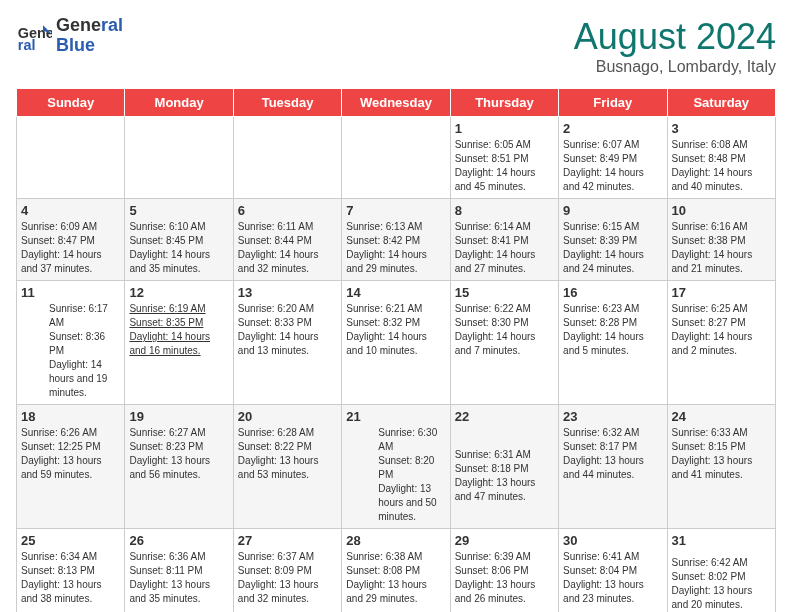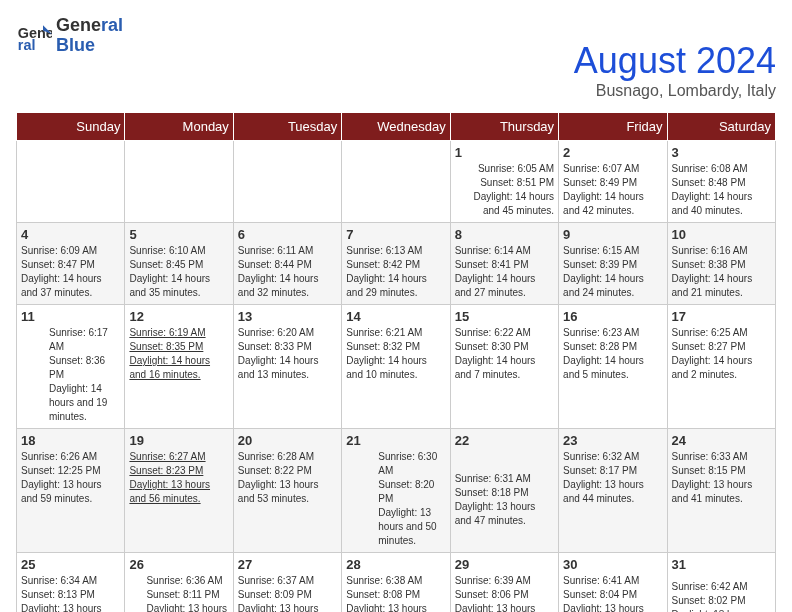--- a/index.html
+++ b/index.html
@@ -31,39 +31,38 @@
     .logo-icon {
       width: 36px;
       height: 36px;
     }
     .title-area {
       text-align: right;
     }
     .month-title {
       font-size: 36px;
       font-weight: normal;
-      color: #1d4ed8;
-      margin-top: 24px;
+      color: #0f766e;
     }
     .location-title {
       font-size: 16px;
       color: #555;
     }
     table {
       width: 100%;
       border-collapse: collapse;
       font-size: 11px;
     }
     thead tr th {
-      background-color: #7f1d1d;
+      background-color: #ef4444;
       color: #fff;
       padding: 6px 4px;
-      text-align: right;
+      text-align: center;
       font-size: 13px;
-      font-weight: normal;
+      font-weight: bold;
       border: 1px solid #fff;
     }
     tbody tr td {
       border: 1px solid #ccc;
       vertical-align: top;
       padding: 4px;
       width: calc(100% / 7);
       min-height: 80px;
       background: #fff;
     }
@@ -124,21 +123,21 @@
       </tr>
   </thead>
   <tbody id="calendar-body">
   <tr>
         <td class="empty-cell"></td>
         <td class="empty-cell"></td>
         <td class="empty-cell"></td>
         <td class="empty-cell"></td>
         <td>
           <span class="day-number">1</span>
-          <div class="day-info" style="white-space: pre-line; text-align: right;">Sunrise: 6:05 AM
+          <div class="day-info" style="white-space: pre-line;">Sunrise: 6:05 AM
 Sunset: 8:51 PM
 Daylight: 14 hours and 45 minutes.</div>
         </td>
         <td>
           <span class="day-number">2</span>
           <div class="day-info" style="white-space: pre-line;">Sunrise: 6:07 AM
 Sunset: 8:49 PM
 Daylight: 14 hours and 42 minutes.</div>
         </td>
         <td>
@@ -238,21 +237,21 @@
       </tr>
       <tr>
         <td>
           <span class="day-number">18</span>
           <div class="day-info" style="white-space: pre-line;">Sunrise: 6:26 AM
 Sunset: 12:25 PM
 Daylight: 13 hours and 59 minutes.</div>
         </td>
         <td>
           <span class="day-number">19</span>
-          <div class="day-info" style="white-space: pre-line; text-decoration: underline;">Sunrise: 6:27 AM
+          <div class="day-info" style="white-space: pre-line;">Sunrise: 6:27 AM
 Sunset: 8:23 PM
 Daylight: 13 hours and 56 minutes.</div>
         </td>
         <td>
           <span class="day-number">20</span>
           <div class="day-info" style="white-space: pre-line;">Sunrise: 6:28 AM
 Sunset: 8:22 PM
 Daylight: 13 hours and 53 minutes.</div>
         </td>
         <td>
@@ -282,21 +281,21 @@
       </tr>
       <tr>
         <td>
           <span class="day-number">25</span>
           <div class="day-info" style="white-space: pre-line;">Sunrise: 6:34 AM
 Sunset: 8:13 PM
 Daylight: 13 hours and 38 minutes.</div>
         </td>
         <td>
           <span class="day-number">26</span>
-          <div class="day-info" style="white-space: pre-line; margin-left: 17px;">Sunrise: 6:36 AM
+          <div class="day-info" style="white-space: pre-line;">Sunrise: 6:36 AM
 Sunset: 8:11 PM
 Daylight: 13 hours and 35 minutes.</div>
         </td>
         <td>
           <span class="day-number">27</span>
           <div class="day-info" style="white-space: pre-line;">Sunrise: 6:37 AM
 Sunset: 8:09 PM
 Daylight: 13 hours and 32 minutes.</div>
         </td>
         <td>

